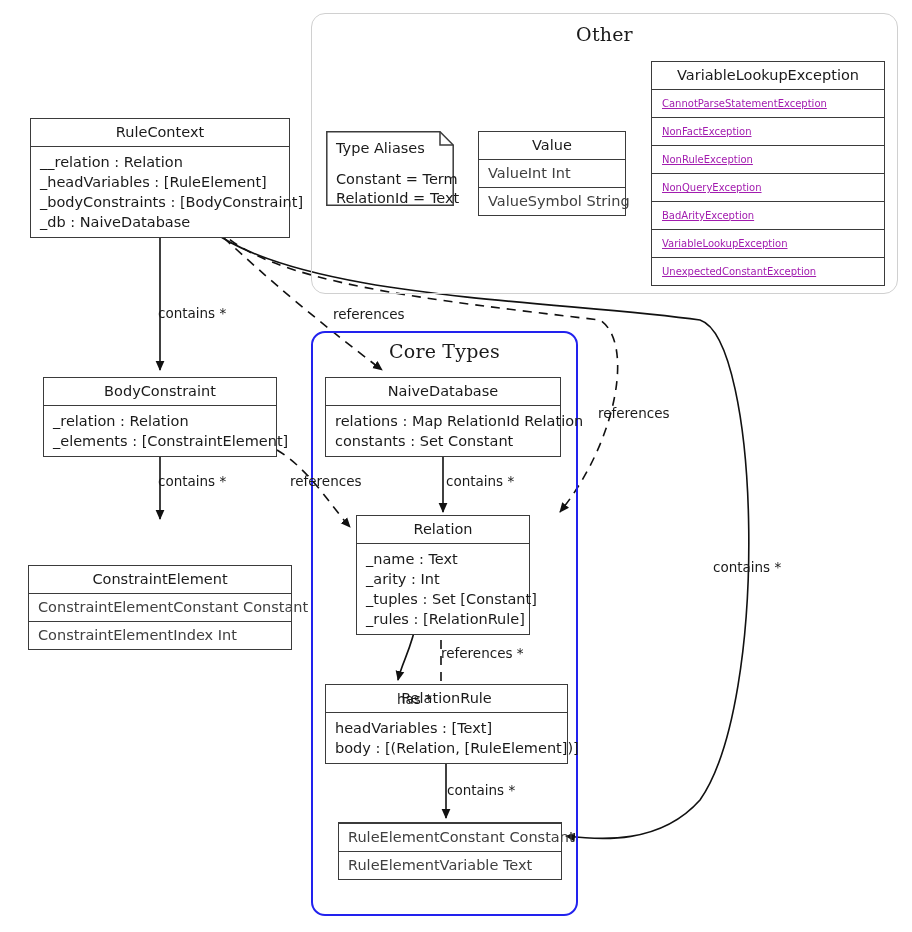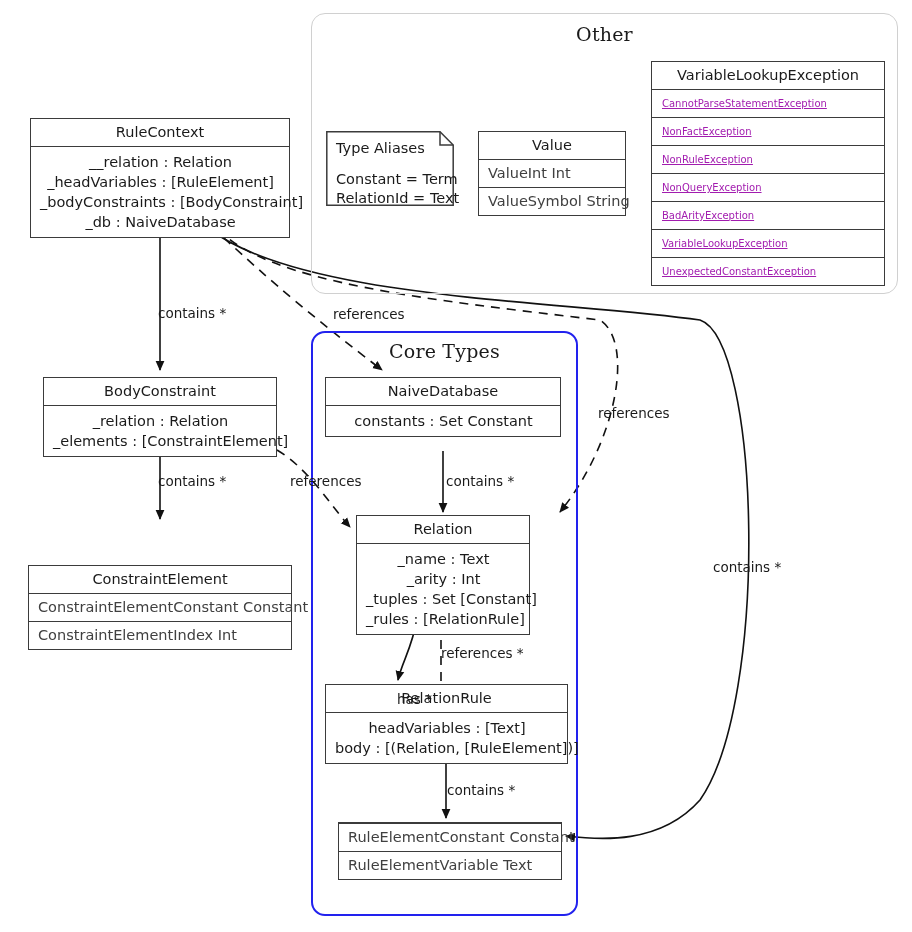--- a/index.html
+++ b/index.html
@@ -63,21 +63,20 @@
   }
   .cls-sep {
     border-top: 1.5px solid #3b3b3b;
   }
   .cls-attrs {
     font-size: 14.5px;
     color: #1a1a1a;
     padding: 5px 8px 5px 9px;
     line-height: 20px;
     white-space: nowrap;
-    text-align: center;
   }
   .cls-attrs div { white-space: nowrap; }
   .row {
     font-size: 14.5px;
     color: #404040;
     padding: 5px 9px 5px 9px;
     line-height: 17px;
     white-space: nowrap;
   }
 
@@ -203,20 +202,21 @@
     <div class="cls-sep"></div>
     <div class="row">ConstraintElementConstant Constant</div>
     <div class="cls-sep"></div>
     <div class="row">ConstraintElementIndex Int</div>
   </div>
 
   <div class="cls" style="left:325px; top:377px; width:236px;">
     <div class="cls-name">NaiveDatabase</div>
     <div class="cls-sep"></div>
     <div class="cls-attrs">
+      <div>relations : Map RelationId Relation</div>
       <div>constants : Set Constant</div>
     </div>
   </div>
 
   <div class="cls" style="left:356px; top:515px; width:174px;">
     <div class="cls-name">Relation</div>
     <div class="cls-sep"></div>
     <div class="cls-attrs">
       <div>_name : Text</div>
       <div>_arity : Int</div>

